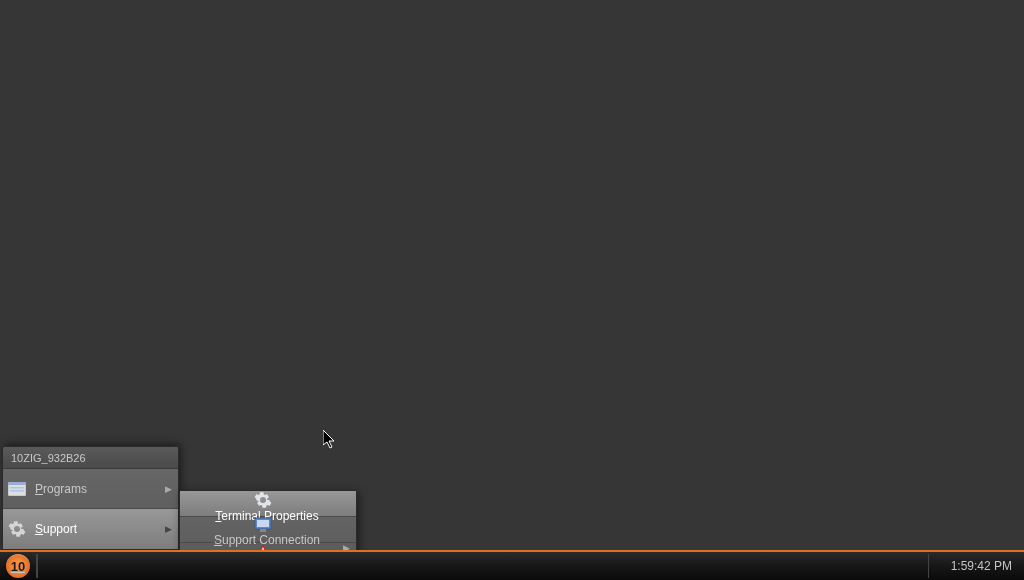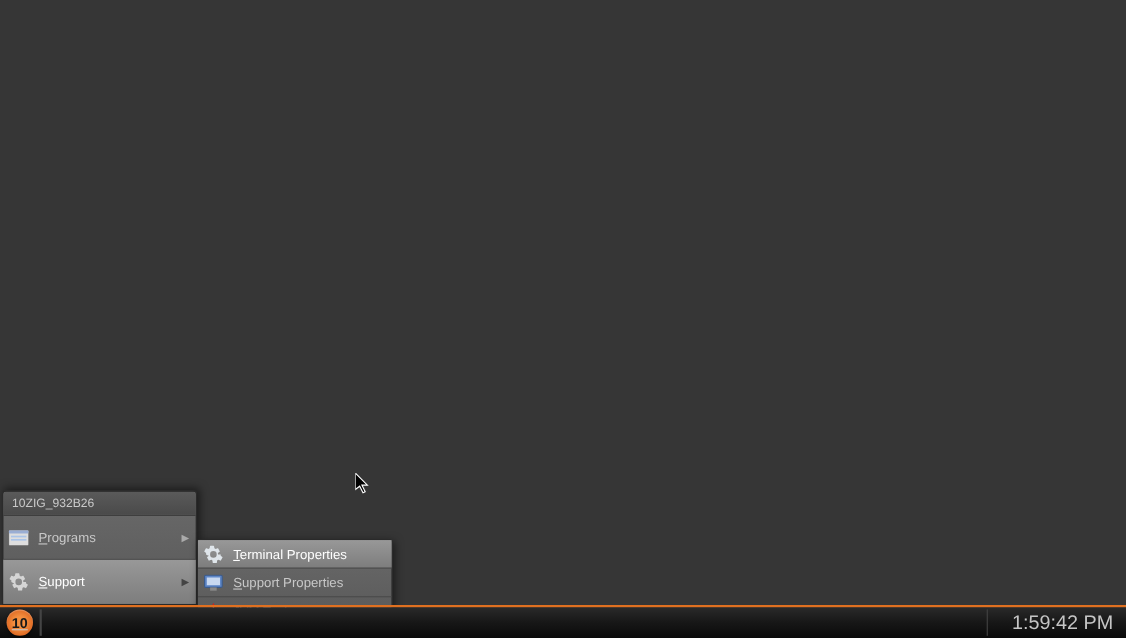--- a/index.html
+++ b/index.html
@@ -54,21 +54,21 @@
 
     .start-separator {
       width: 2px;
       height: 24px;
       background: #444;
       margin-left: 4px;
     }
 
     .clock {
       color: #c5c5c5;
-      font-size: 18px;
+      font-size: 12px;
       padding-right: 8px;
       border-left: 1px solid #444;
       padding-left: 22px;
       height: 24px;
       display: flex;
       align-items: center;
     }
 
     
     .start-menu {
@@ -150,20 +150,21 @@
       width: 178px;
       background: linear-gradient(to bottom, #6a6a6a, #585858);
       border: 1px solid #2a2a2a;
       border-radius: 3px;
       box-shadow: 2px 2px 8px rgba(0,0,0,0.5);
     }
 
     .submenu .menu-item {
       height: 26px;
       border-bottom: 1px solid #4a4a4a;
+      flex-direction: column;
     }
 
     .cursor {
       position: absolute;
       bottom: 130px;
       left: 323px;
       pointer-events: none;
     }
   </style>
 </head>
@@ -208,21 +209,21 @@
   </div>
 
   <div class="menu-item">
     <span class="icon">
       <svg width="18" height="16" viewBox="0 0 18 16">
         <rect x="1" y="1" width="16" height="11" rx="1" fill="#5f87c7" stroke="#3a5a8a"></rect>
         <rect x="3" y="3" width="12" height="7" fill="#c8d8f0"></rect>
         <rect x="6" y="12" width="6" height="3" fill="#888"></rect>
       </svg>
     </span>
-    <span class="underline-text">Support Properties</span>
+    <span class="underline-text">Support Connection</span>
   </div>
 
 
 
   <div class="menu-item">
     <span class="icon">
       <svg width="18" height="18" viewBox="0 0 18 18">
         <polygon points="9,1 2,16 16,16" fill="#c22"></polygon>
         <polygon points="9,4 4.5,14 13.5,14" fill="#fff"></polygon>
         <polygon points="9,6 6,13 12,13" fill="#222"></polygon>

